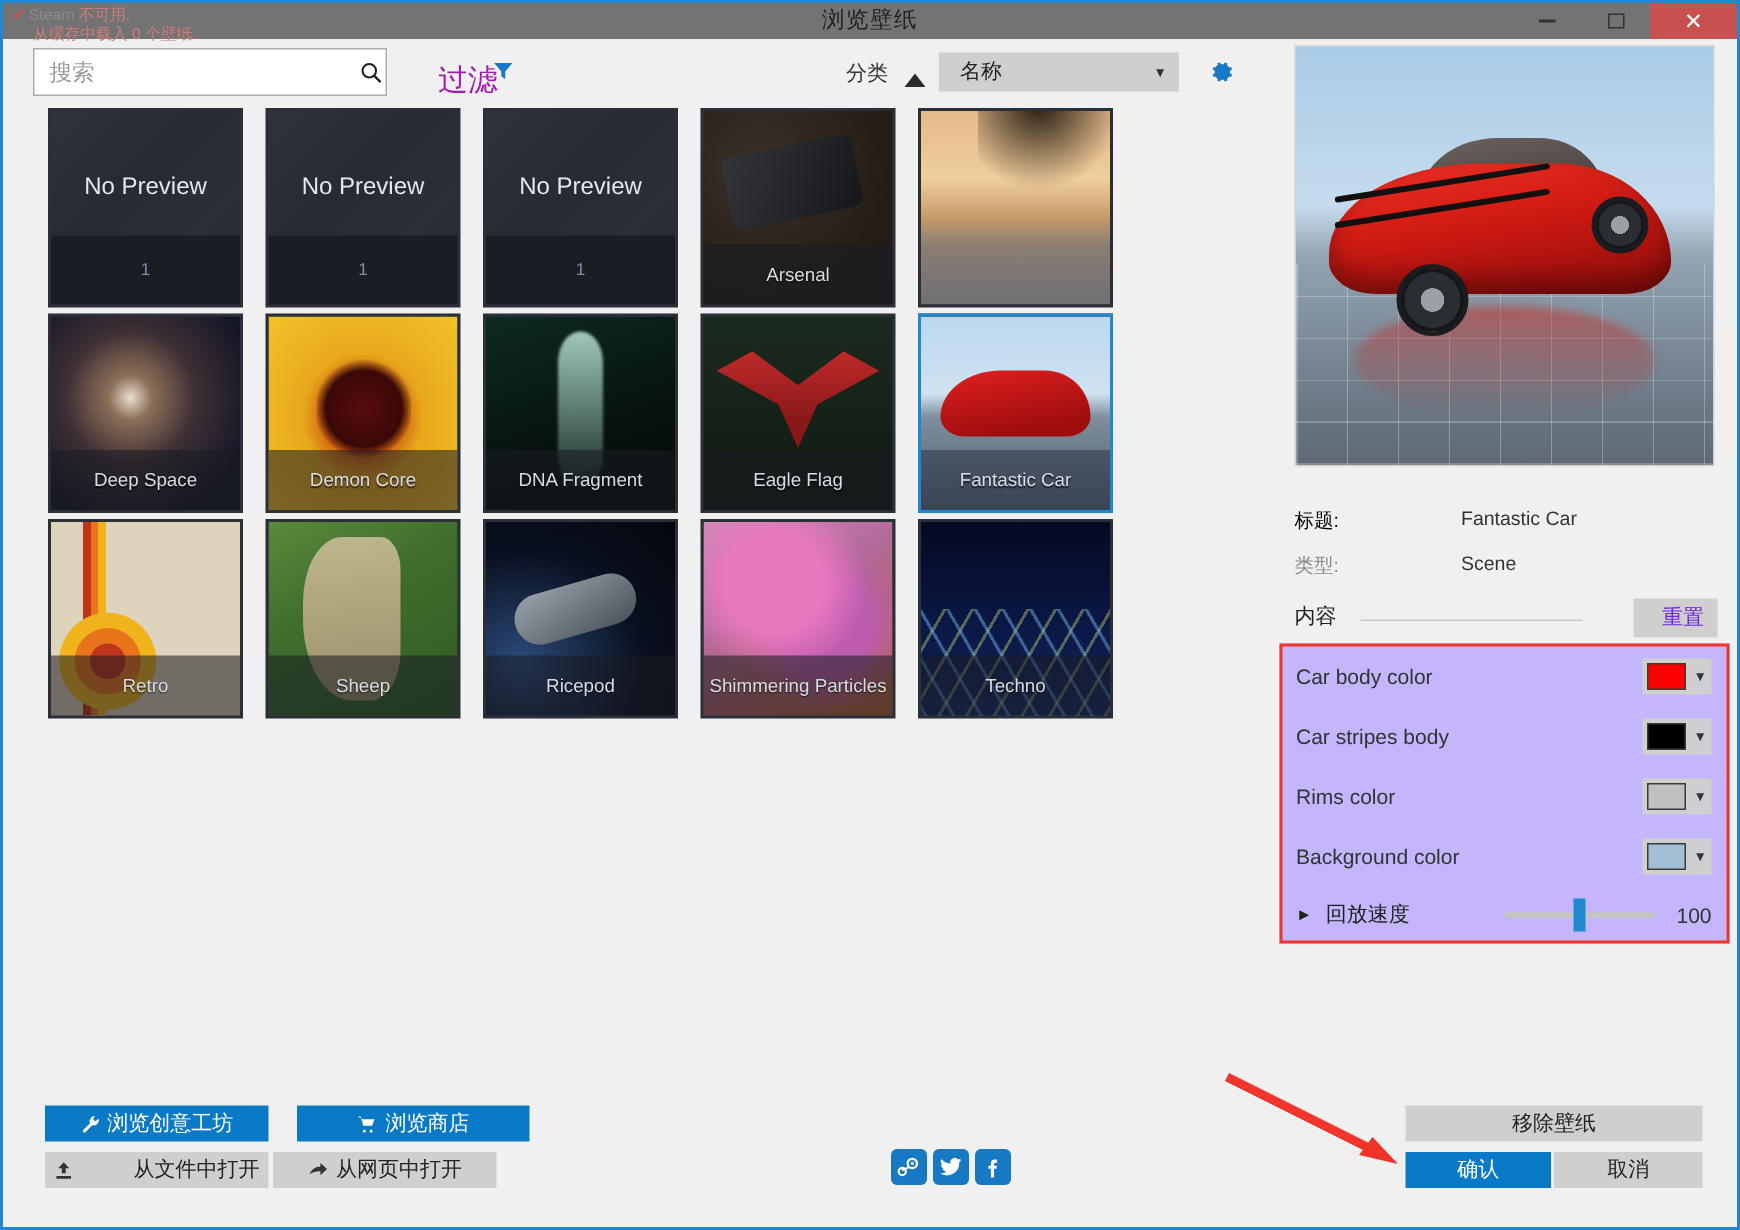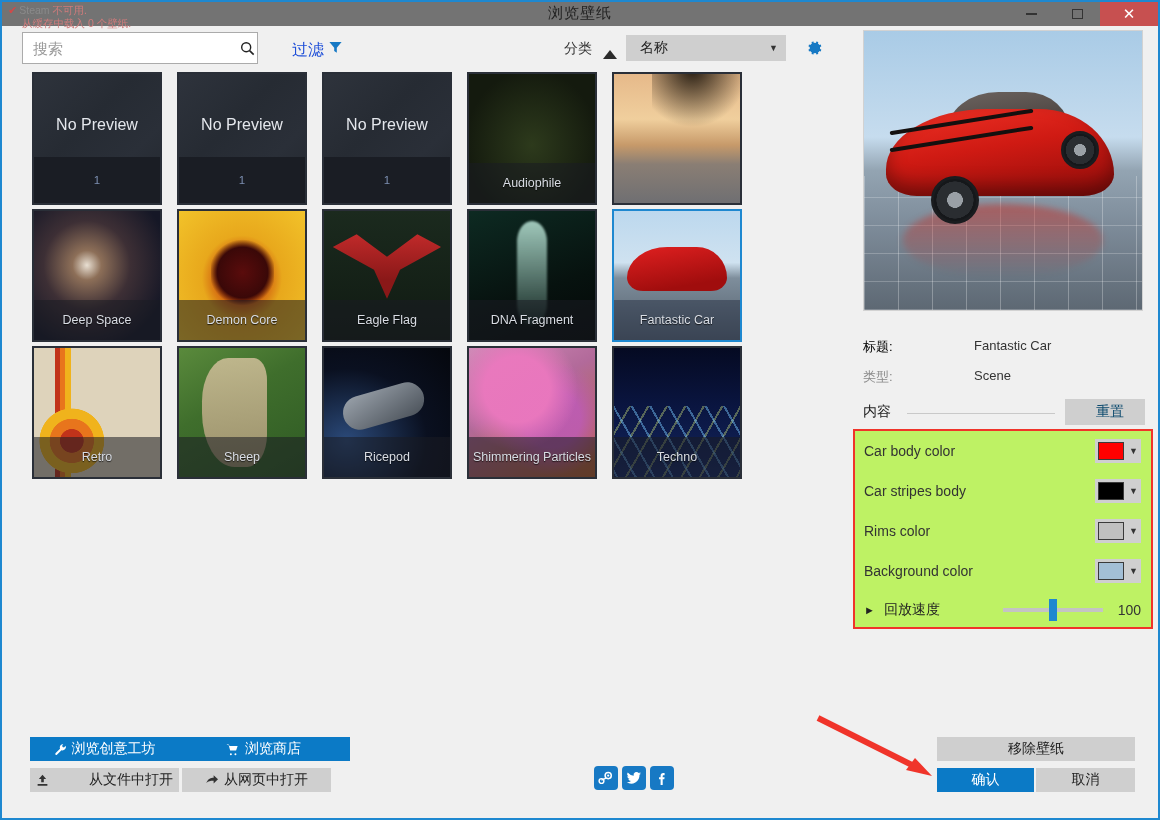--- a/index.html
+++ b/index.html
@@ -45,21 +45,21 @@
     display:flex;align-items:center;
   }
   .searchbox input{
     border:0;outline:0;flex:1;height:100%;padding:0 6px 0 10px;
     font-size:15px;color:#333;background:transparent;
     font-family:"Liberation Sans","DejaVu Sans",sans-serif;
   }
   .searchbox input::placeholder{color:#9a9a9a;}
   .search-icon{width:30px;display:flex;align-items:center;justify-content:center;}
 
-  .filter-label{position:absolute;left:290px;top:38px;font-size:16px;color:#1d4ed8;}
+  .filter-label{position:absolute;left:290px;top:38px;font-size:20px;color:#a21caf;}
   .filter-icon{position:absolute;left:326px;top:38px;}
 
   .sort-label{position:absolute;left:562px;top:38px;font-size:14px;color:#333;}
   .sort-arrow{position:absolute;left:601px;top:43px;}
   .sort-select{
     position:absolute;left:624px;top:33px;width:160px;height:26px;
     background:#cfcfcf;border:0;display:flex;align-items:center;
     padding:0 8px 0 14px;box-sizing:border-box;font-size:14px;color:#222;
   }
   .sort-select .caret{margin-left:auto;font-size:9px;color:#333;}
@@ -173,27 +173,27 @@
     background:linear-gradient(180deg,rgba(200,40,30,.5),rgba(200,40,30,0));
     border-radius:50%;filter:blur(3px);}
 
   .meta-row{position:absolute;font-size:13px;}
   .meta-key{color:#8a8a8a;}
   .meta-val{color:#333;}
 
   .section-head{position:absolute;left:861px;top:400px;width:282px;height:24px;}
   .section-head .ttl{font-size:14px;color:#222;}
   .section-head .rule{position:absolute;left:44px;right:90px;top:11px;height:1px;background:#c9c9c9;}
-  .reset-btn{position:absolute;right:0;top:-3px;width:80px;height:26px;background:#cfcfcf;
-    border:0;font-size:14px;color:#0c4a6e;display:flex;align-items:center;justify-content:center;cursor:pointer;
+  .reset-btn{position:absolute;right:0;top:-3px;width:56px;height:26px;background:#cfcfcf;
+    border:0;font-size:14px;color:#6d28d9;display:flex;align-items:center;justify-content:center;cursor:pointer;
     font-family:"Liberation Sans","DejaVu Sans",sans-serif;padding-left:16px;}
 
   .prop-box{
     position:absolute;left:851px;top:427px;width:300px;height:200px;
-    border:2px solid #f0342a;box-sizing:border-box;background:#bef264;
+    border:2px solid #f0342a;box-sizing:border-box;background:#c4b5fd;
   }
   .prop-row{position:relative;height:40px;display:flex;align-items:center;padding:0 10px 0 9px;}
   .prop-row .lbl{font-size:14px;color:#333;flex:1;}
   .swatch-wrap{width:46px;height:24px;background:#cfcfcf;display:flex;align-items:center;
     padding:0 3px;box-sizing:border-box;cursor:pointer;}
   .swatch{width:26px;height:18px;border:1.5px solid #3a3a3a;box-sizing:border-box;}
   .swatch-caret{margin-left:auto;font-size:9px;color:#333;}
 
   .speed-row{position:relative;height:38px;display:flex;align-items:center;padding:0 10px 0 9px;}
   .speed-row .tri{font-size:11px;color:#222;margin-right:9px;}
@@ -286,41 +286,41 @@
         <div class="noprev-bg"></div>
         <div class="nopreview">No Preview</div>
         <div class="noprev-cap">1</div>
       </div>
       <div class="tile">
         <div class="noprev-bg"></div>
         <div class="nopreview">No Preview</div>
         <div class="noprev-cap">1</div>
       </div>
       <div class="tile">
-        <div class="thumb th-audio"></div>
-        <div class="cap">Audiophile</div>
+        <div class="thumb th-arsenal"></div>
+        <div class="cap">Arsenal</div>
       </div>
       <div class="tile">
         <div class="thumb th-beach"></div>
       </div>
       <div class="tile">
         <div class="thumb th-deep"></div>
         <div class="cap">Deep Space</div>
       </div>
       <div class="tile">
         <div class="thumb th-demon"></div>
         <div class="cap">Demon Core</div>
       </div>
       <div class="tile">
+        <div class="thumb th-dna"></div>
+        <div class="cap">DNA Fragment</div>
+      </div>
+      <div class="tile">
         <div class="thumb th-eagle"></div>
         <div class="cap">Eagle Flag</div>
-      </div>
-      <div class="tile">
-        <div class="thumb th-dna"></div>
-        <div class="cap">DNA Fragment</div>
       </div>
       <div class="tile selected">
         <div class="thumb th-car"></div>
         <div class="cap">Fantastic Car</div>
       </div>
       <div class="tile">
         <div class="thumb th-retro"></div>
         <div class="cap">Retro</div>
       </div>
       <div class="tile">
@@ -403,21 +403,21 @@
     </div>
 
   <button class="btm-btn blue" style="left:28px;top:735px;width:149px;">
     <span class="bi">
       <svg width="13" height="13" viewBox="0 0 16 16">
           <path fill="#fff" d="M11.4 1.2a4.3 4.3 0 0 0-4 5.9L1.8 12.7a1.3 1.3 0 0 0 1.8 1.8l5.6-5.6a4.3 4.3 0 0 0 5.2-5.6l-2.1 2.1-1.8-.4-.4-1.8z"></path>
         </svg>
     </span>
       <span>浏览创意工坊</span>
   </button>
-  <button class="btm-btn blue" style="left:175px;top:735px;width:173px;">
+  <button class="btm-btn blue" style="left:196px;top:735px;width:155px;">
     <span class="bi">
       <svg width="14" height="13" viewBox="0 0 16 16">
           <path fill="#fff" d="M0 1.6h2.4l2.1 7.6h7.3l1.9-5.4H4.3M5.4 12.6a1.2 1.2 0 1 0 0 2.4 1.2 1.2 0 0 0 0-2.4zM11 12.6a1.2 1.2 0 1 0 0 2.4 1.2 1.2 0 0 0 0-2.4z"></path>
         </svg>
     </span>
       <span>浏览商店</span>
   </button>
   <button class="btm-btn grey" style="left:28px;top:766px;width:149px;justify-content:space-between;">
     <span class="bi">
       <svg width="13" height="13" viewBox="0 0 16 16">

